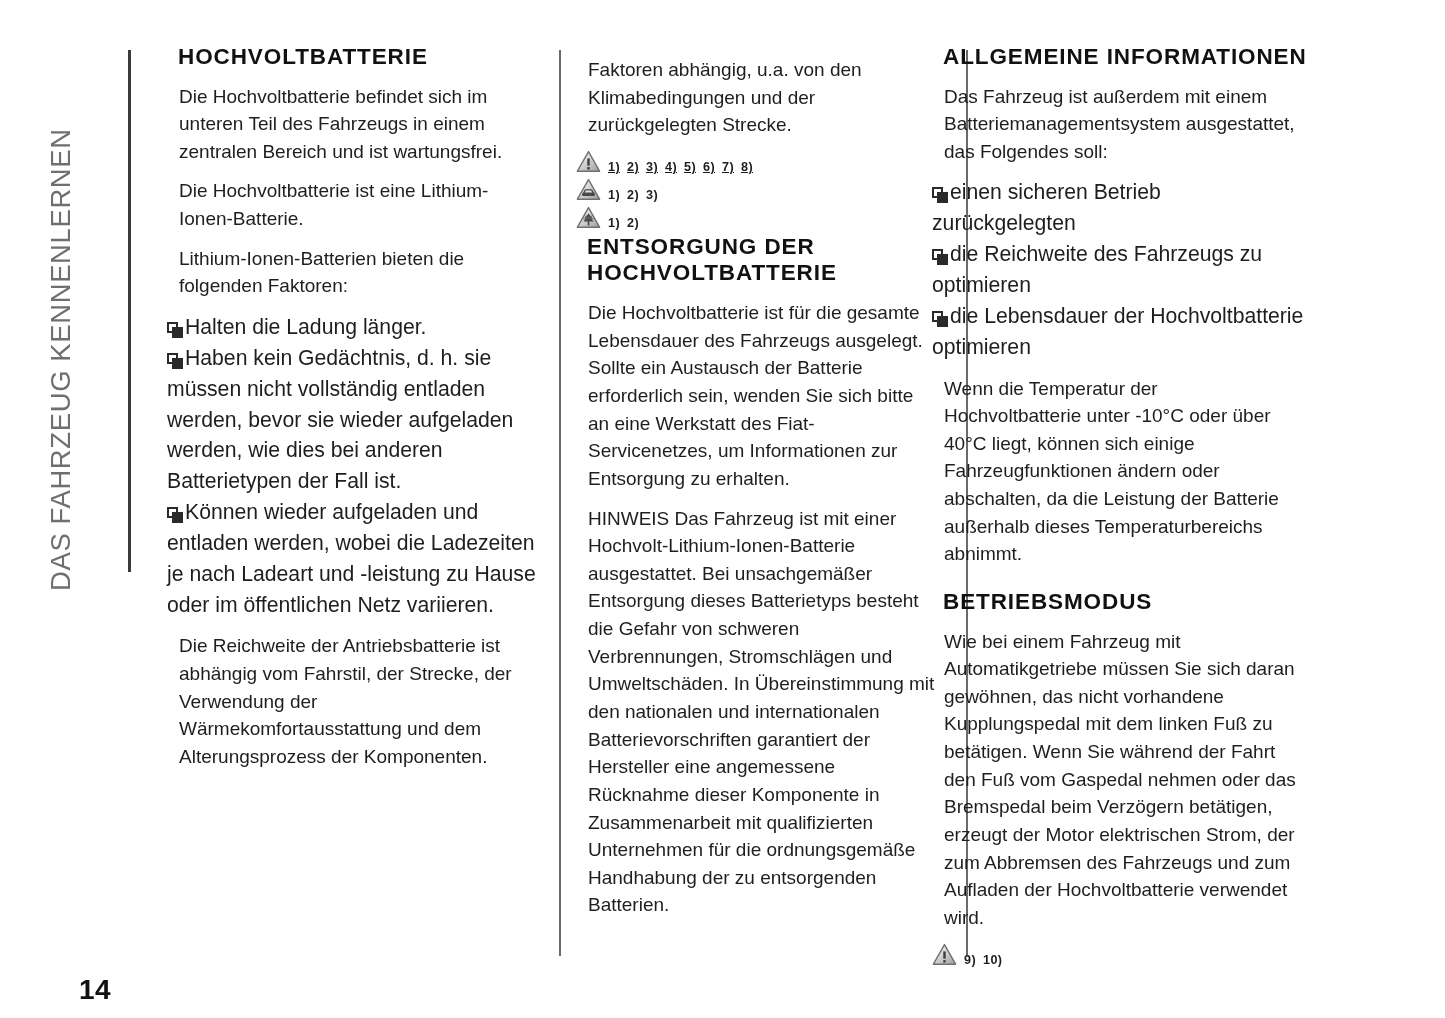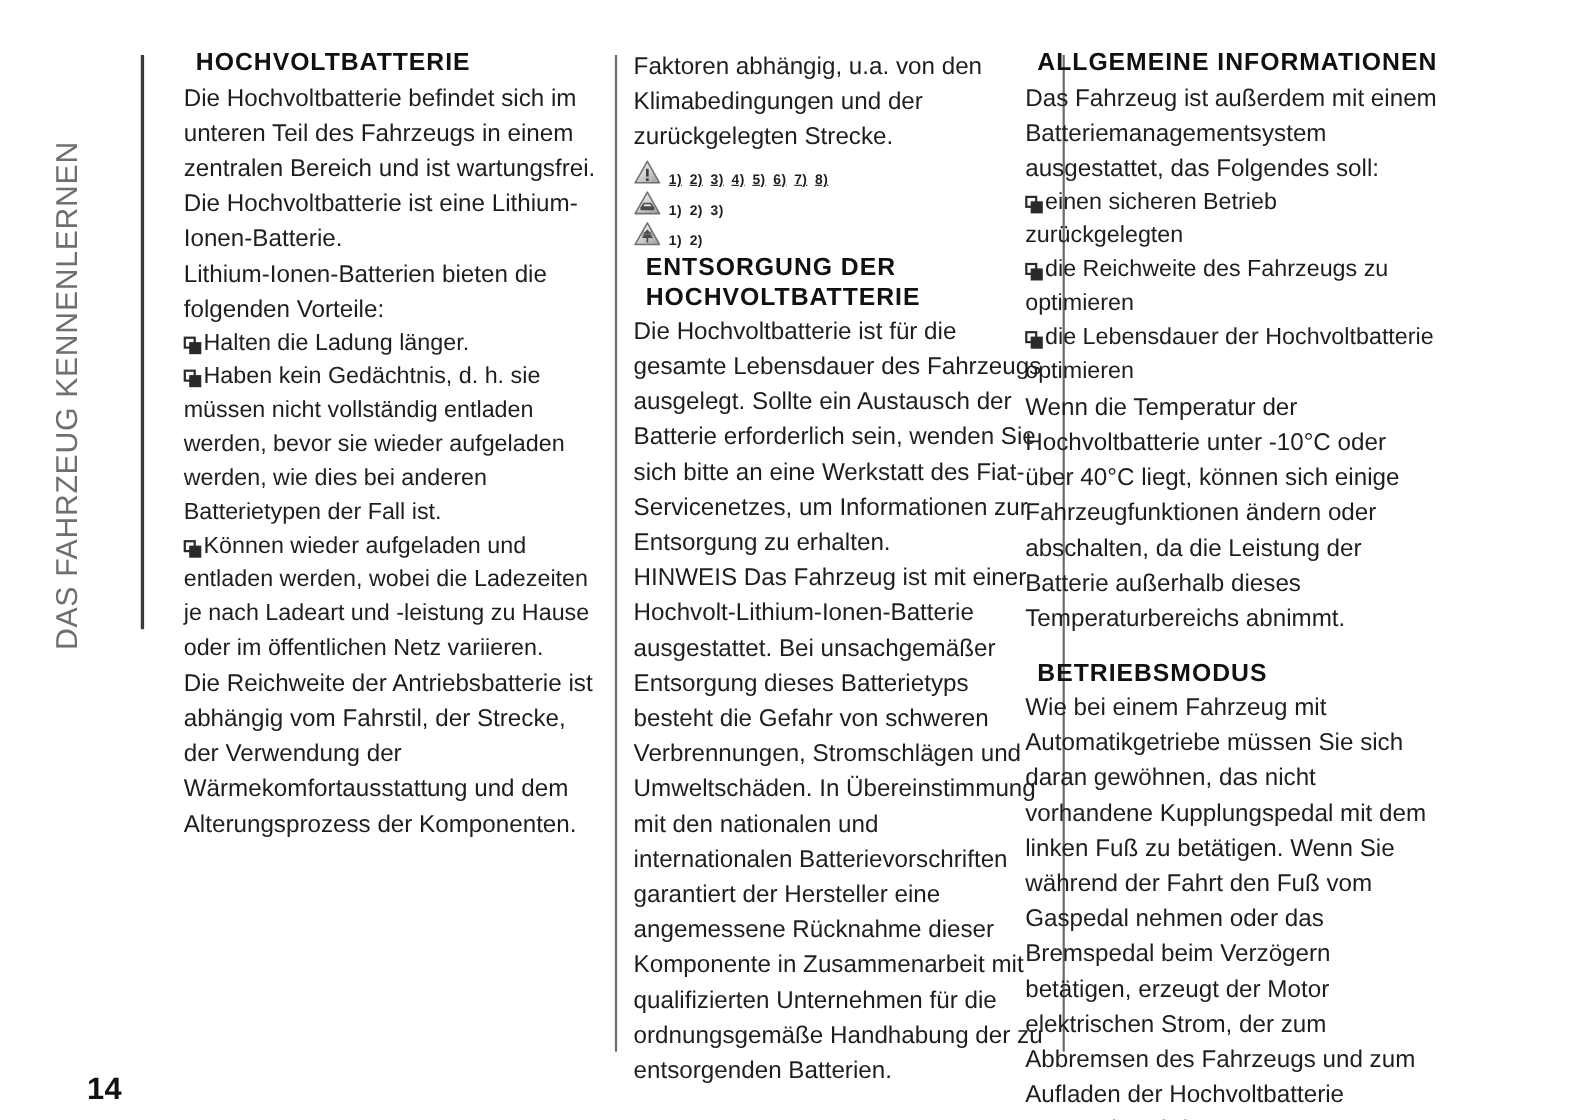--- a/index.html
+++ b/index.html
@@ -81,22 +81,22 @@
     font-weight: 700;
     letter-spacing: 0.9px;
     line-height: 1.18;
     color: #111111;
     text-transform: uppercase;
     font-stretch: condensed;
   }
   h2.heading.spaced-top { margin-top: 21px; }
 
   p.para {
-    margin: 0;
-    font-size: 22px;
+    margin: 12px;
+    font-size: 19px;
     line-height: 1.455;
     color: #1e1e1e;
     font-weight: 400;
   }
 
   
   .bullet-line {
     margin: 0;
     font-size: 21.2px;
     line-height: 1.455;
@@ -166,21 +166,21 @@
     <div id="sidebar-label">DAS FAHRZEUG KENNENLERNEN</div>
   </div>
 
   <div class="col-divider" id="divider-1"></div>
   <div class="col-divider" id="divider-2"></div>
 
   <div class="column" id="col-1">
       <h2 class="heading">HOCHVOLTBATTERIE</h2>
       <p class="para">Die Hochvoltbatterie befindet sich im unteren Teil des Fahrzeugs in einem zentralen Bereich und ist wartungsfrei.</p>
       <p class="para">Die Hochvoltbatterie ist eine Lithium-Ionen-Batterie.</p>
-      <p class="para">Lithium-Ionen-Batterien bieten die folgenden Vorteile:</p>
+      <p class="para">Lithium-Ionen-Batterien bieten die folgenden Faktoren:</p>
       <p class="bullet-line"><span class="sq"></span><span>Halten die Ladung länger.</span></p>
       <p class="bullet-line"><span class="sq"></span><span>Haben kein Gedächtnis, d. h. sie müssen nicht vollständig entladen werden, bevor sie wieder aufgeladen werden, wie dies bei anderen Batterietypen der Fall ist.</span></p>
       <p class="bullet-line"><span class="sq"></span><span>Können wieder aufgeladen und entladen werden, wobei die Ladezeiten je nach Ladeart und -leistung zu Hause oder im öffentlichen Netz variieren.</span></p>
       <p class="para">Die Reichweite der Antriebsbatterie ist abhängig vom Fahrstil, der Strecke, der Verwendung der Wärmekomfortausstattung und dem Alterungsprozess der Komponenten.</p>
     </div>
   <div class="column" id="col-2">
       <p class="para">Faktoren abhängig, u.a. von den Klimabedingungen und der zurückgelegten Strecke.</p>
       <div class="warn-row warn-block">
         <span class="warn-icon"><svg width="25" height="23" viewBox="0 0 25 23">
             <defs>

